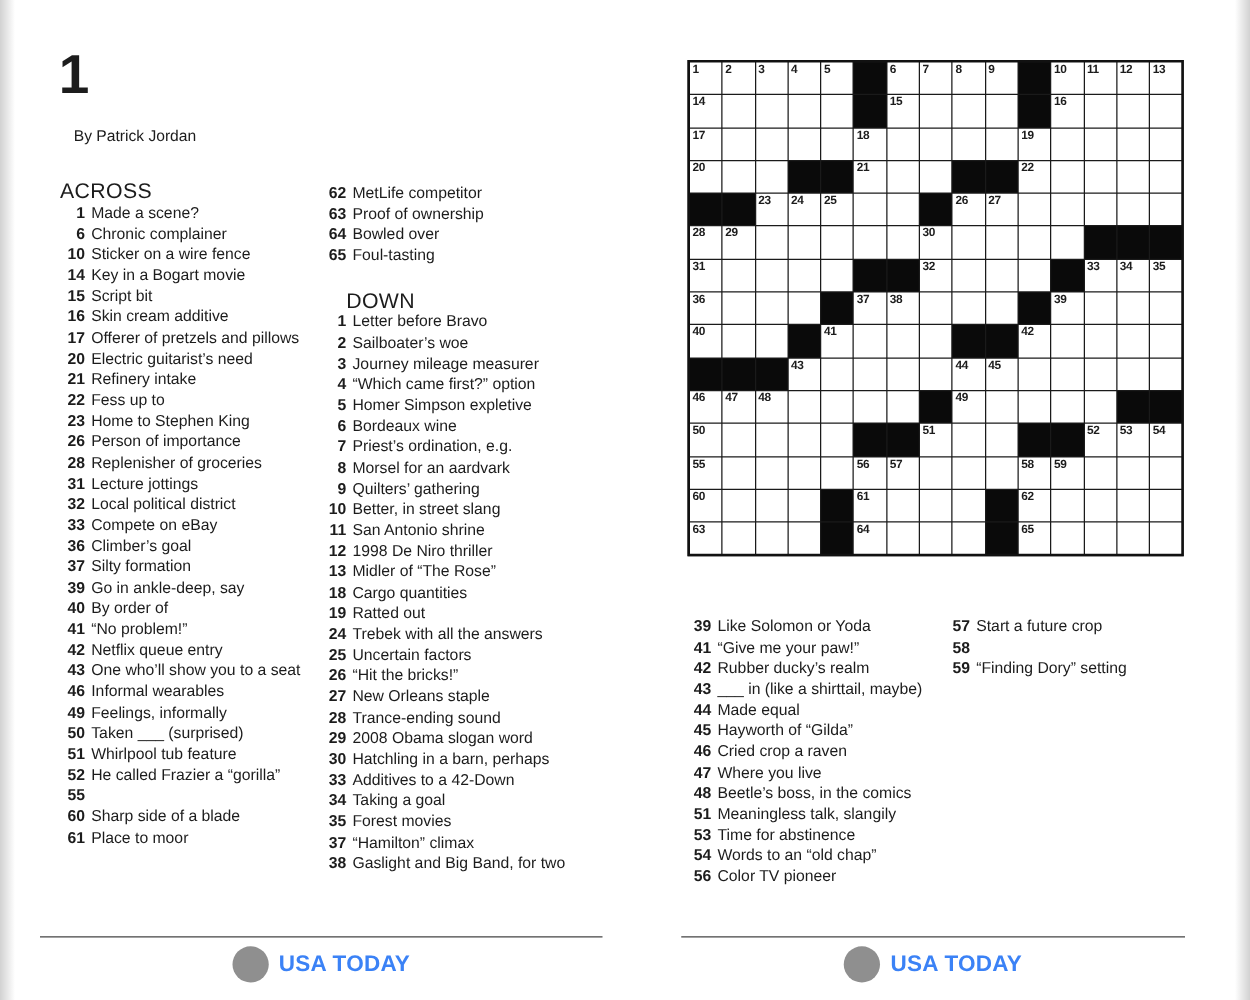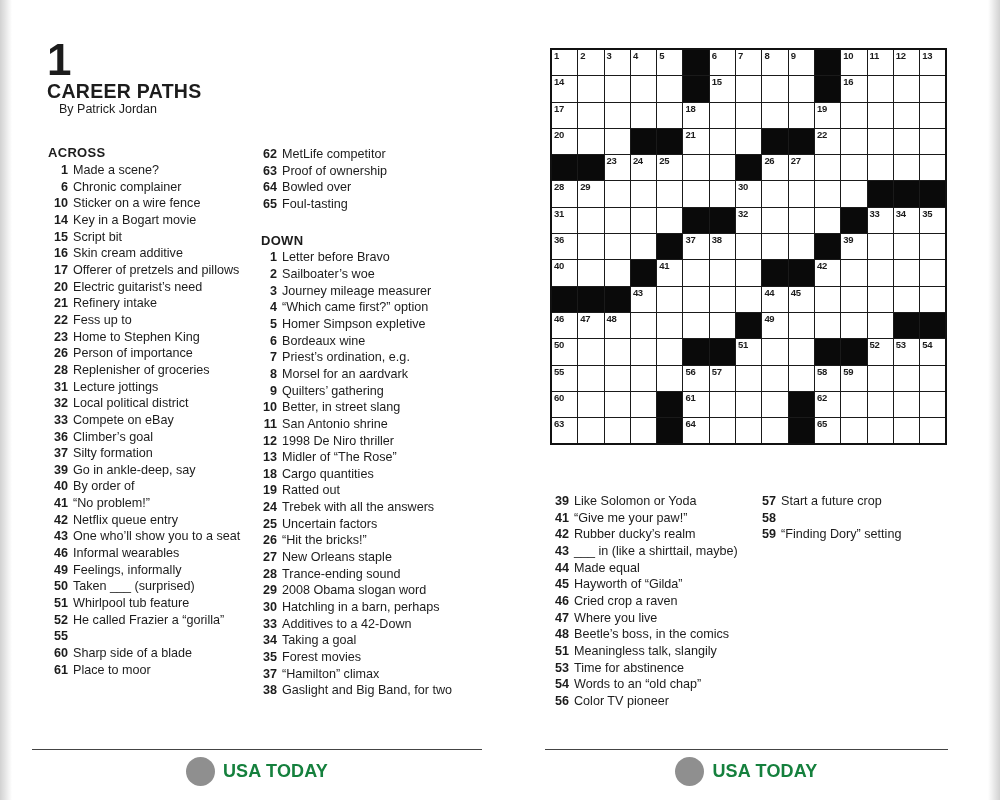--- a/index.html
+++ b/index.html
@@ -13,61 +13,60 @@
   .edge.r { right:0; background:linear-gradient(to left, rgba(0,0,0,.18), rgba(0,0,0,0)); }
 
   .page { position:absolute; top:0; width:500px; height:800px; }
   #left-page { left:0; }
   #right-page { left:500px; }
 
   .puzzle-number { position:absolute; left:47px; top:38px; font-size:44px; font-weight:800; line-height:44px; letter-spacing:-1px; }
   .puzzle-title  { position:absolute; left:47px; top:80px; font-size:19.5px; font-weight:700; letter-spacing:.3px; }
   .byline        { position:absolute; left:47px; top:102px; font-size:12.5px;margin-left:12px; }
 
-  .clue-heading { font-size:13px; font-weight:700; letter-spacing:.3px; line-height:16.65px; }
+  .clue-heading { font-size:17px; font-weight:400; letter-spacing:.3px; line-height:16.65px; }
   .clue-list { font-size:12.6px; line-height:16.65px; }
   .clue { display:flex; }
   .clue .n { flex:0 0 21px; text-align:right; font-weight:700; padding-right:5px; }
   .clue .t { flex:1; }
 
   #across-head { position:absolute; left:48px; top:145px; }
   #col-a1 { position:absolute; left:47px; top:162px; width:212px; }
   #col-a2 { position:absolute; left:256px; top:146px; width:202px; }
-  #down-head { margin-top:20px; padding-left:5px; }
+  #down-head { margin-top:20px; padding-left:5px;margin-left:16px; }
   #rp-col1 { position:absolute; left:48px;  top:493px; width:212px; }
   #rp-col2 { position:absolute; left:255px; top:493px; width:170px; }
 
   .xgrid {
     position:absolute; left:50px; top:48px;
     background:#1a1a1a; border:2px solid #111;
     display:grid;
     grid-template-columns:repeat(15,25.3px);
     grid-template-rows:repeat(15,25.3px);
     gap:1px;
   }
   .xcell { background:#fff; position:relative; }
   .xcell.black { background:#0a0a0a; }
   .xnum { position:absolute; top:1px; left:2px; font-size:9.5px; font-weight:700; line-height:10px; letter-spacing:-.3px; }
 
   .page-footer { position:absolute; top:749px; border-top:1.5px solid #444; }
   #left-page .page-footer  { left:32px; width:450px; }
   #right-page .page-footer { left:45px; width:403px; }
   .logo-row { display:flex; justify-content:center; align-items:center; gap:8px; margin-top:7px; }
   .logo-circle { width:29px; height:29px; border-radius:50%; }
-  .logo-word { font-size:18px; font-weight:800; letter-spacing:.2px; color:#15803d; }
+  .logo-word { font-size:18px; font-weight:800; letter-spacing:.2px; color:#3b82f6; }
 </style>
 </head>
 <body>
 
 <div class="edge l"></div>
 <div class="edge r"></div>
 
 <div class="page" id="left-page">
   <div class="puzzle-number">1</div>
-  <div class="puzzle-title">CAREER PATHS</div>
   <div class="byline">By Patrick Jordan</div>
 
   <div class="clue-heading" id="across-head">ACROSS</div>
   <div class="clue-list" id="col-a1">
       <div class="clue">
         <span class="n">1</span>
         <span class="t">Made a scene?</span>
       </div>
       <div class="clue">
         <span class="n">6</span>

